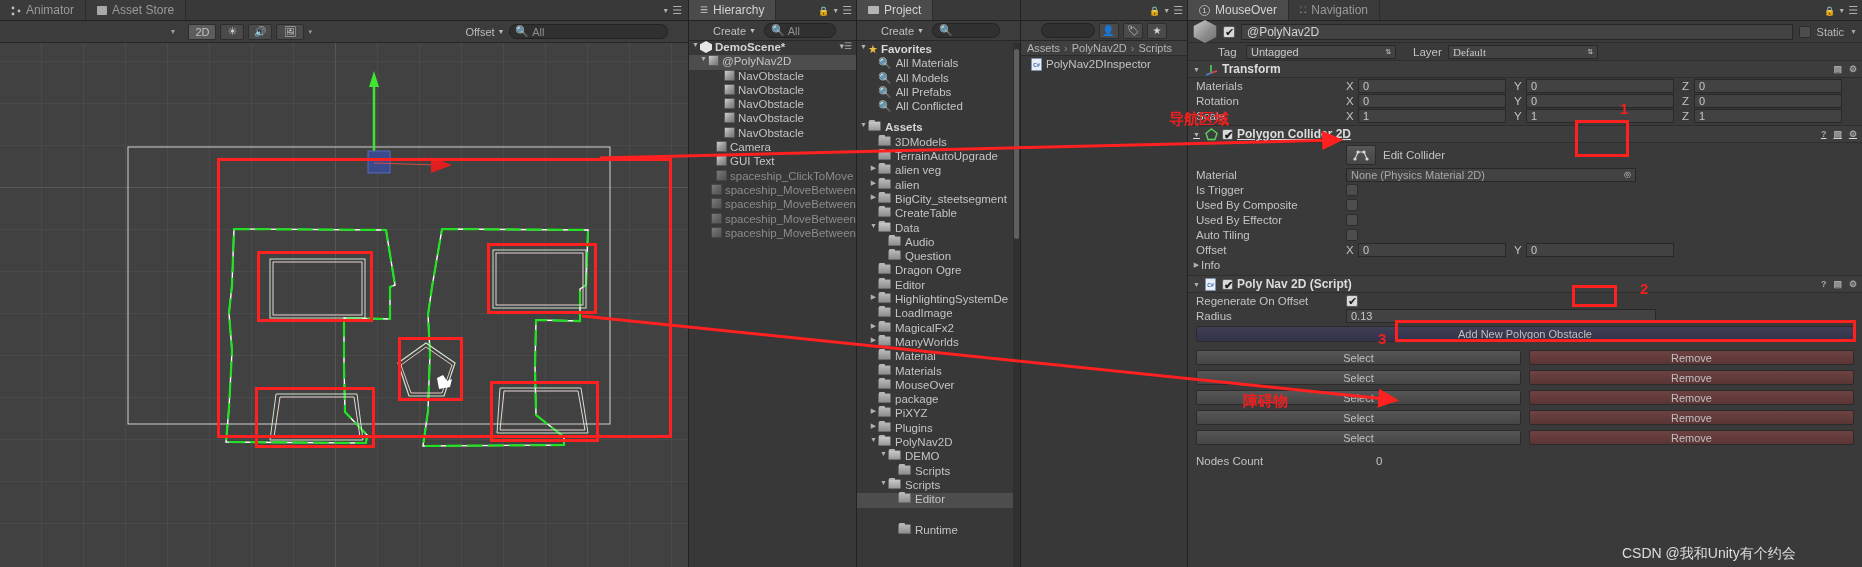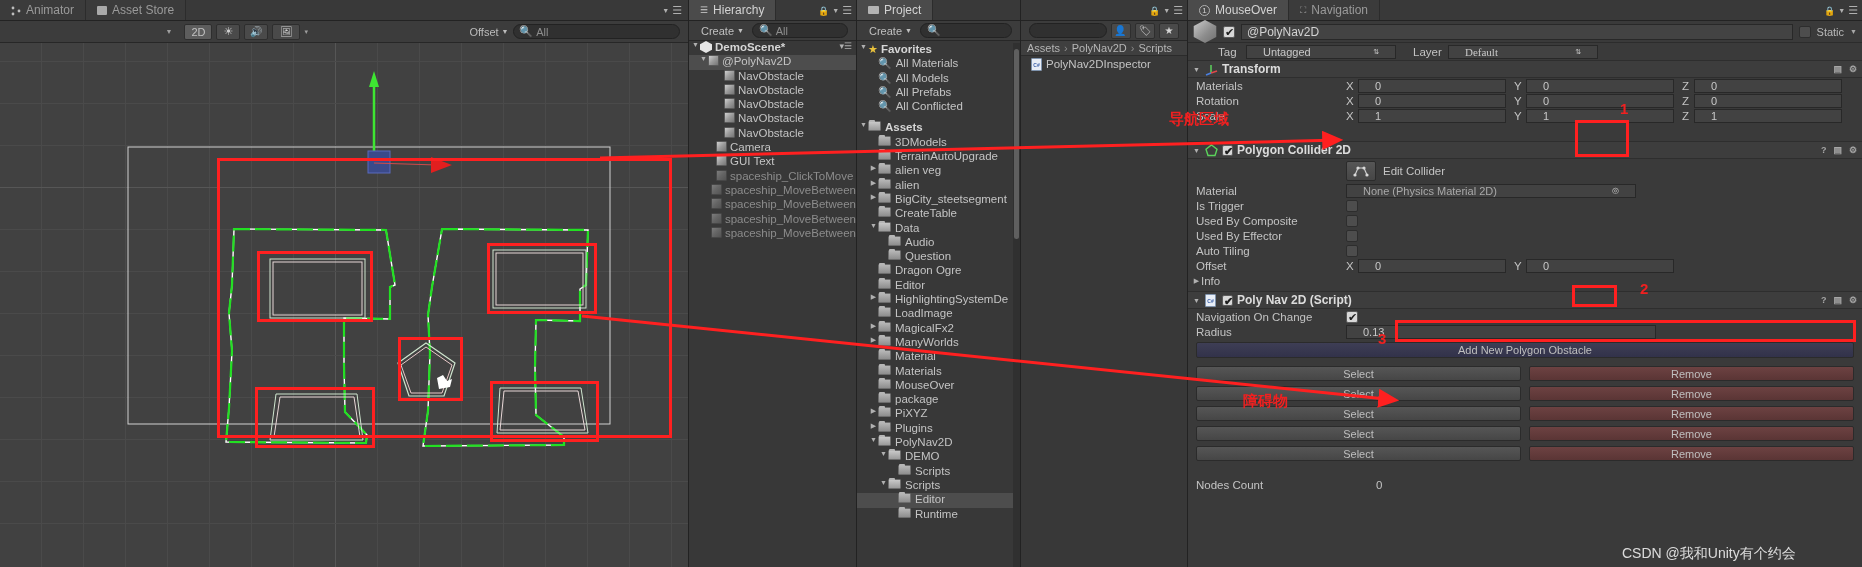--- a/index.html
+++ b/index.html
@@ -7,21 +7,21 @@
     font-family:"Liberation Sans", sans-serif; font-size:12px; color:#b8b8b8; }
   .root { position:relative; width:1862px; height:567px; }
 
   
   .tabbar { height:21px; background:#393939; display:flex; align-items:flex-end;
             border-bottom:1px solid #232323; position:relative; }
   .tab { height:20px; padding:0 11px; display:flex; align-items:center; gap:5px;
          font-size:12px; color:#9a9a9a; background:#3b3b3b; border-right:1px solid #2c2c2c;}
   .tab.active { background:#4b4b4b; color:#d2d2d2; }
   .toolrow { height:22px; background:#3c3c3c; display:flex; align-items:center;
-             border-bottom:1px solid #272727; padding:0 8px; gap:4px; }
+             border-bottom:1px solid #272727; padding:0 20px; gap:4px; }
   .btn { height:16px; background:#4a4a4a; border:1px solid #2e2e2e; border-radius:2px;
          color:#c2c2c2; display:flex; align-items:center; justify-content:center;
          padding:0 6px; font-size:11px; }
   .search { height:15px; flex:1; background:#303030; border:1px solid #222; border-radius:8px;
             display:flex; align-items:center; padding:0 6px; color:#8e8e8e; font-size:11px; gap:3px;}
   .panel { position:absolute; top:0; bottom:0; background:#383838; }
   .divider { position:absolute; top:0; bottom:0; width:1px; background:#222; }
 
   
   #scene { left:0; width:688px; }
@@ -77,21 +77,21 @@
                display:flex; align-items:center; padding:0 5px; color:#d2d2d2; font-size:12px;}
   .chk { width:12px; height:12px; background:#d8d8d8; border:1px solid #5b5b5b;
          border-radius:2px; flex:none; position:relative; }
   .chk.on:after { content:"✔"; position:absolute; left:1px; top:-2px; font-size:11px;
          color:#1d1d1d; line-height:14px; }
   .chk.off { background:#4d4d4d; border-color:#2d2d2d; }
   .irow { height:15px; display:flex; align-items:center; font-size:11.5px; color:#c3c3c3;
           padding-left:8px; }
   .lbl { width:150px; flex:none; }
   .field { height:14px; background:#424242; border:1px solid #282828; color:#c8c8c8;
-           display:flex; align-items:center; padding:0 16px; font-size:11px; }
+           display:flex; align-items:center; padding:0 4px; font-size:11px; }
   .comp-head { height:18px; display:flex; align-items:center; gap:4px; padding-left:4px;
                background:#3d3d3d; border-top:1px solid #2e2e2e; border-bottom:1px solid #2e2e2e;
                font-weight:bold; color:#dcdcdc; font-size:12px; }
   .ubtn { height:15px; background:linear-gradient(#565656,#464646); border:1px solid #2b2b2b;
           border-radius:2px; color:#bfbfbf; display:flex; align-items:center;
           justify-content:center; font-size:11px; }
   .ubtn.rem { background:linear-gradient(#6d4242,#5a3535); }
   .ubtn.add { background:linear-gradient(#3e3e55,#32324a); }
 
   
@@ -499,21 +499,21 @@
         <div class="row" style="padding-left: 22px;">
           <span class="arrow">▼</span>
           <span class="folder open"></span>
           <span>Scripts</span>
         </div>
         <div class="row sel" style="padding-left: 32px;">
           <span class="arrow"></span>
           <span class="folder"></span>
           <span>Editor</span>
         </div>
-        <div class="row" style="padding-left: 32px;">
+        <div class="row" style="padding-left: 32px; margin-top: 16px;">
           <span class="arrow"></span>
           <span class="folder"></span>
           <span>Runtime</span>
         </div>
       </div>
     <div style="position:absolute;right:0;top:43px;bottom:0;width:7px;background:#303030;">
       <div style="position:absolute;top:6px;left:1px;width:5px;height:190px;background:#5f5f5f;border-radius:3px;"></div>
     </div>
   </div>
   <div class="divider" style="left:1020px"></div>
@@ -652,21 +652,21 @@
           <div class="field" style="width: 148px;">
             <span>1</span>
           </div>
           <span style="width: 12px; margin-left: 8px;">Z</span>
           <div class="field" style="width: 148px;">
             <span>1</span>
           </div>
         </div>
       </div>
 
-    <div class="comp-head" style="margin-top:18px;">
+    <div class="comp-head" style="margin-top:2px;text-decoration:underline;">
       <span class="arrow">▼</span>
       <span style="width:13px;height:13px;">
         <svg width="13" height="13" viewBox="0 0 13 13">
             <polygon points="6.5,1 12,5.2 10,11.5 3,11.5 1,5.2" fill="none" stroke="#5bd45b" stroke-width="1.4"></polygon>
           </svg>
       </span>
       <div class="chk on" style="width:11px;height:11px;"></div>
       <span>Polygon Collider 2D</span>
       <div style="flex:1"></div>
       <span style="font-size:9px;color:#a6a6a6;margin-right:3px;">?</span>
@@ -732,21 +732,21 @@
       <span class="csfile" style="margin-right:2px;">C#</span>
       <div class="chk on" style="width:11px;height:11px;"></div>
       <span>Poly Nav 2D (Script)</span>
       <div style="flex:1"></div>
       <span style="font-size:9px;color:#a6a6a6;margin-right:3px;">?</span>
       <span style="font-size:9px;color:#a6a6a6;margin-right:3px;">▤</span>
       <span style="font-size:9px;color:#a6a6a6;margin-right:5px;">⚙</span>
     </div>
 
     <div class="irow">
-      <span class="lbl">Navigation On Change</span>
+      <span class="lbl">Regenerate On Offset</span>
       <div class="chk on"></div>
     </div>
     <div class="irow">
       <span class="lbl">Radius</span>
       <div class="field" style="width:310px;">
         <span>0.13</span>
       </div>
     </div>
 
     <div style="padding:3px 8px 0 8px;">
@@ -790,21 +790,21 @@
         <div style="display: flex; gap: 8px; margin-top: 5px;">
           <div class="ubtn" style="flex: 1 1 0%;">
             <span>Select</span>
           </div>
           <div class="ubtn rem" style="flex: 1 1 0%;">
             <span>Remove</span>
           </div>
         </div>
       </div>
 
-    <div class="irow" style="margin-top:16px;">
+    <div class="irow" style="margin-top:8px;">
       <span class="lbl" style="width:180px;">Nodes Count</span>
       <span>0</span>
     </div>
   </div>
 
   <svg class="overlay">
     <defs>
       <marker id="ah" markerWidth="7" markerHeight="7" refX="5.6" refY="3.2" orient="auto">
         <polygon points="0,0 7,3.2 0,6.4" fill="#ff2020"></polygon>
       </marker>

